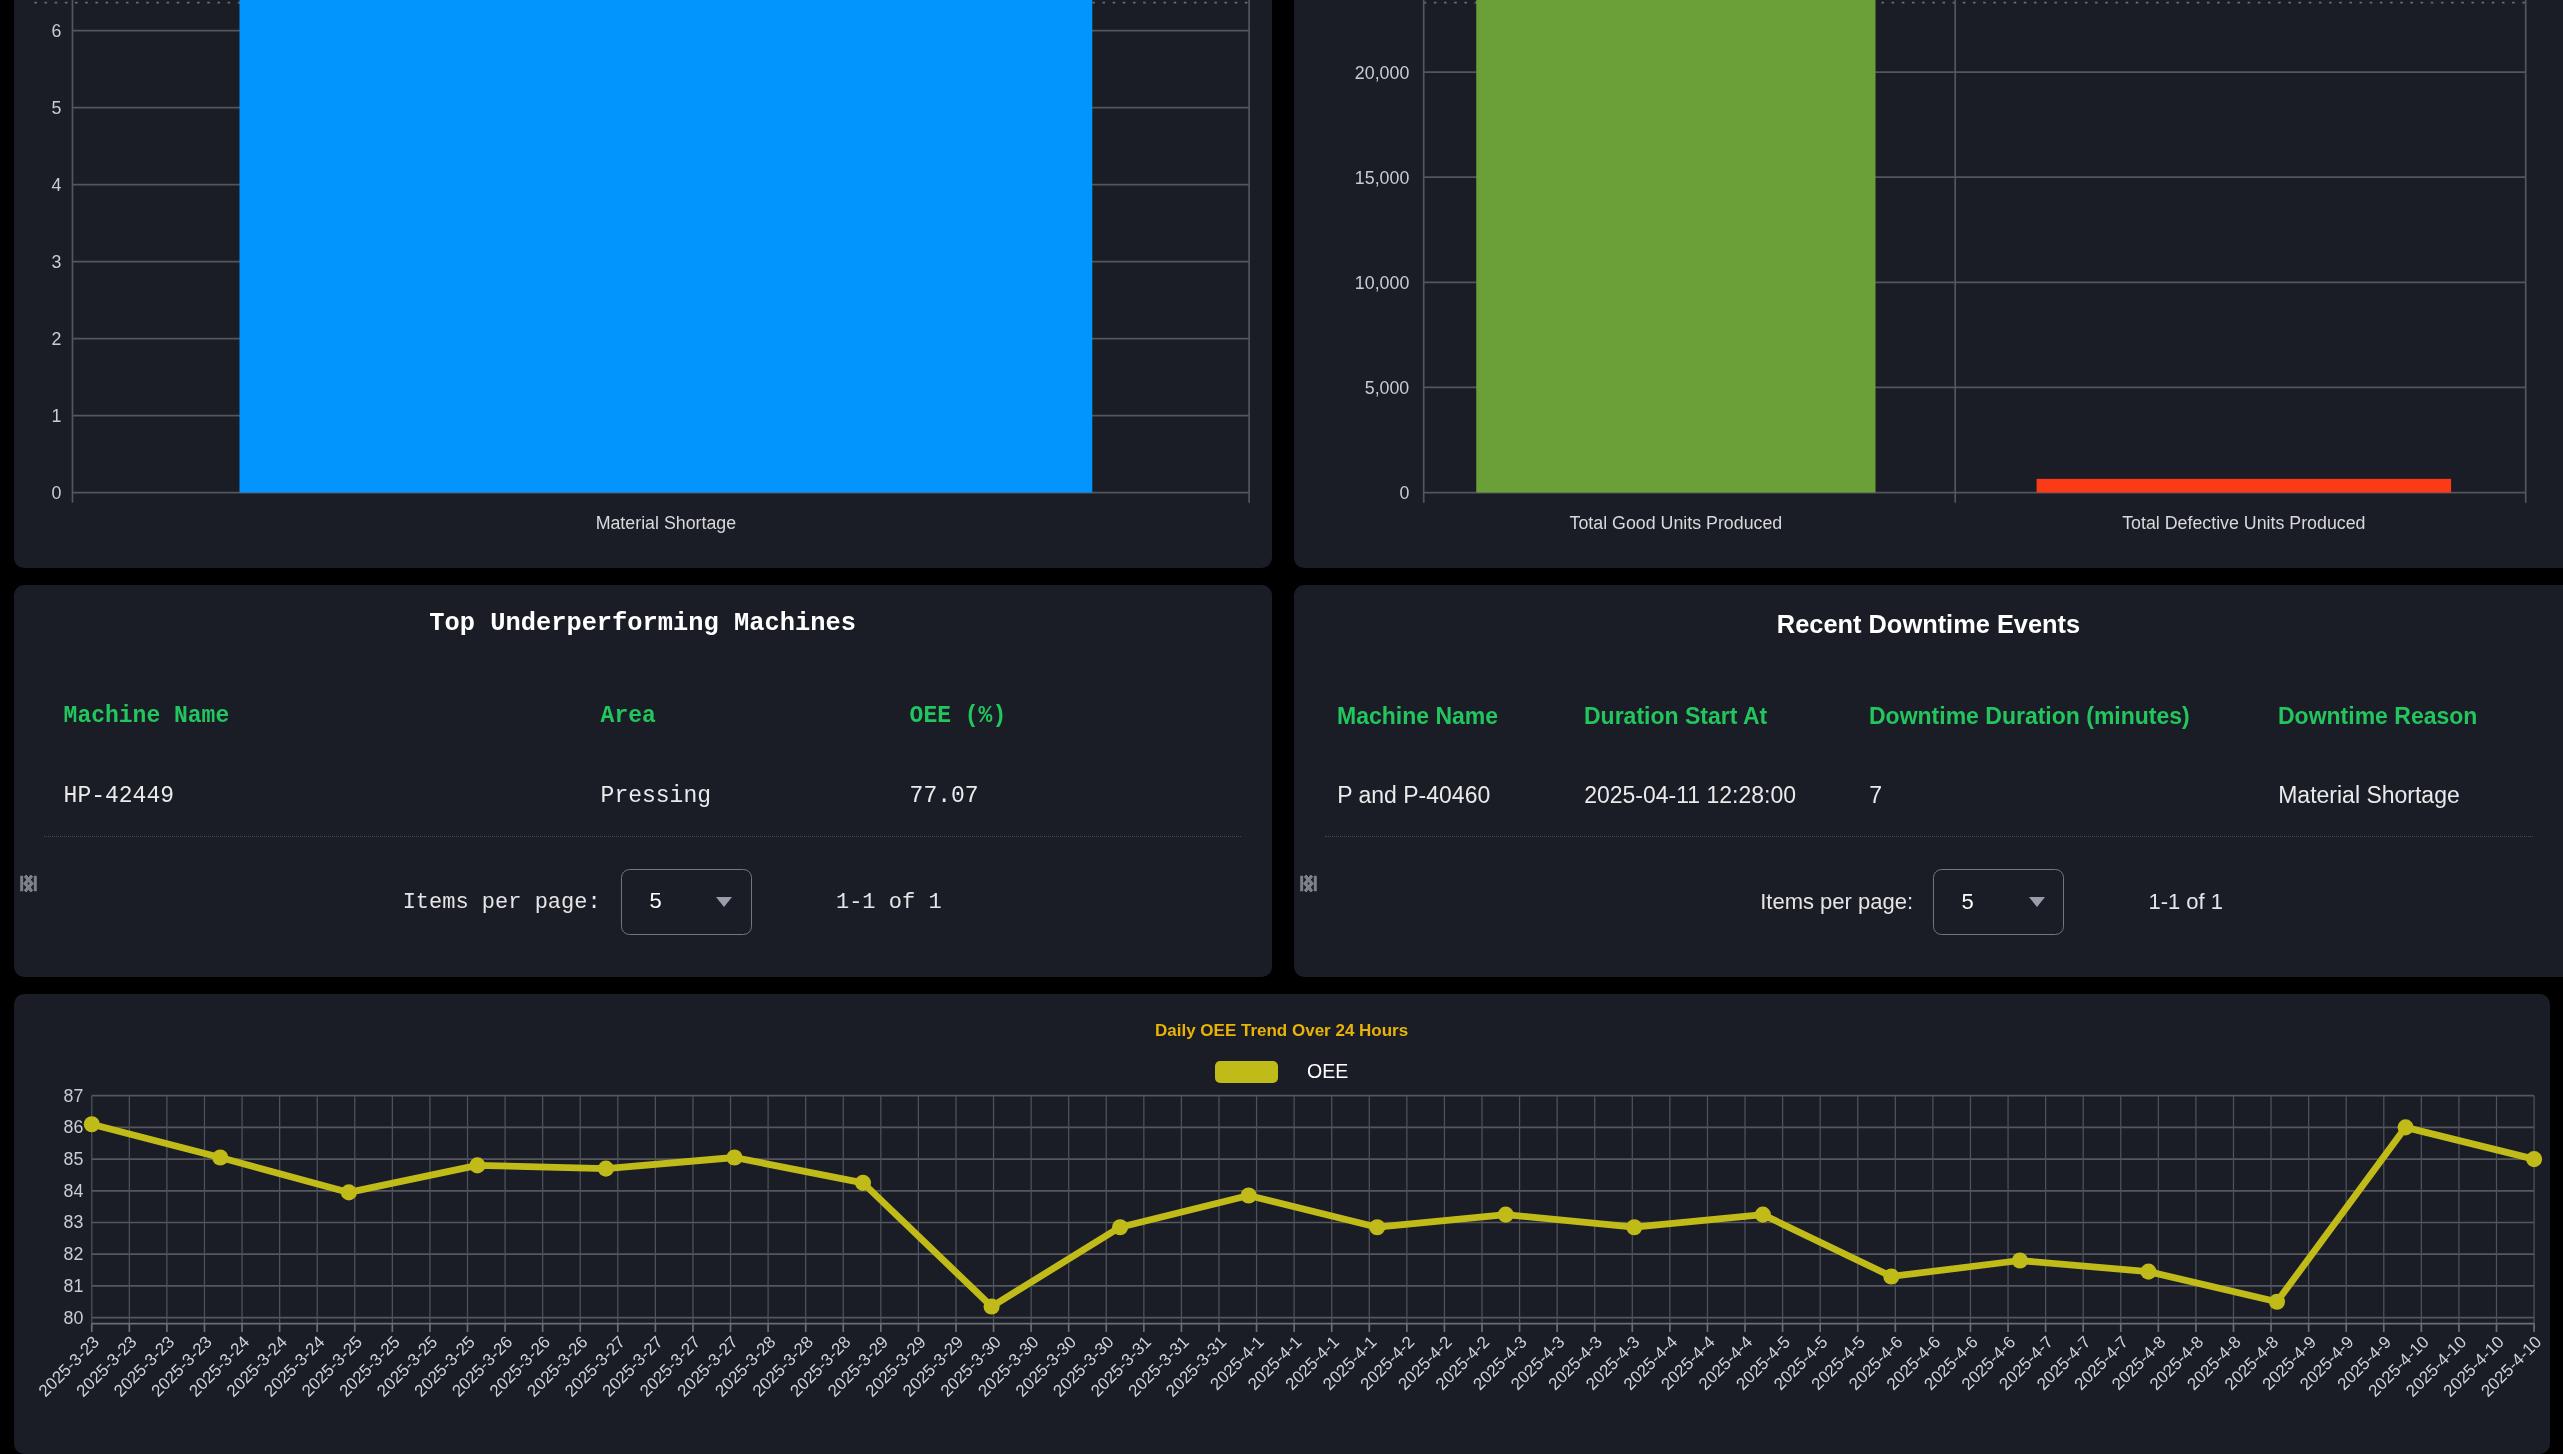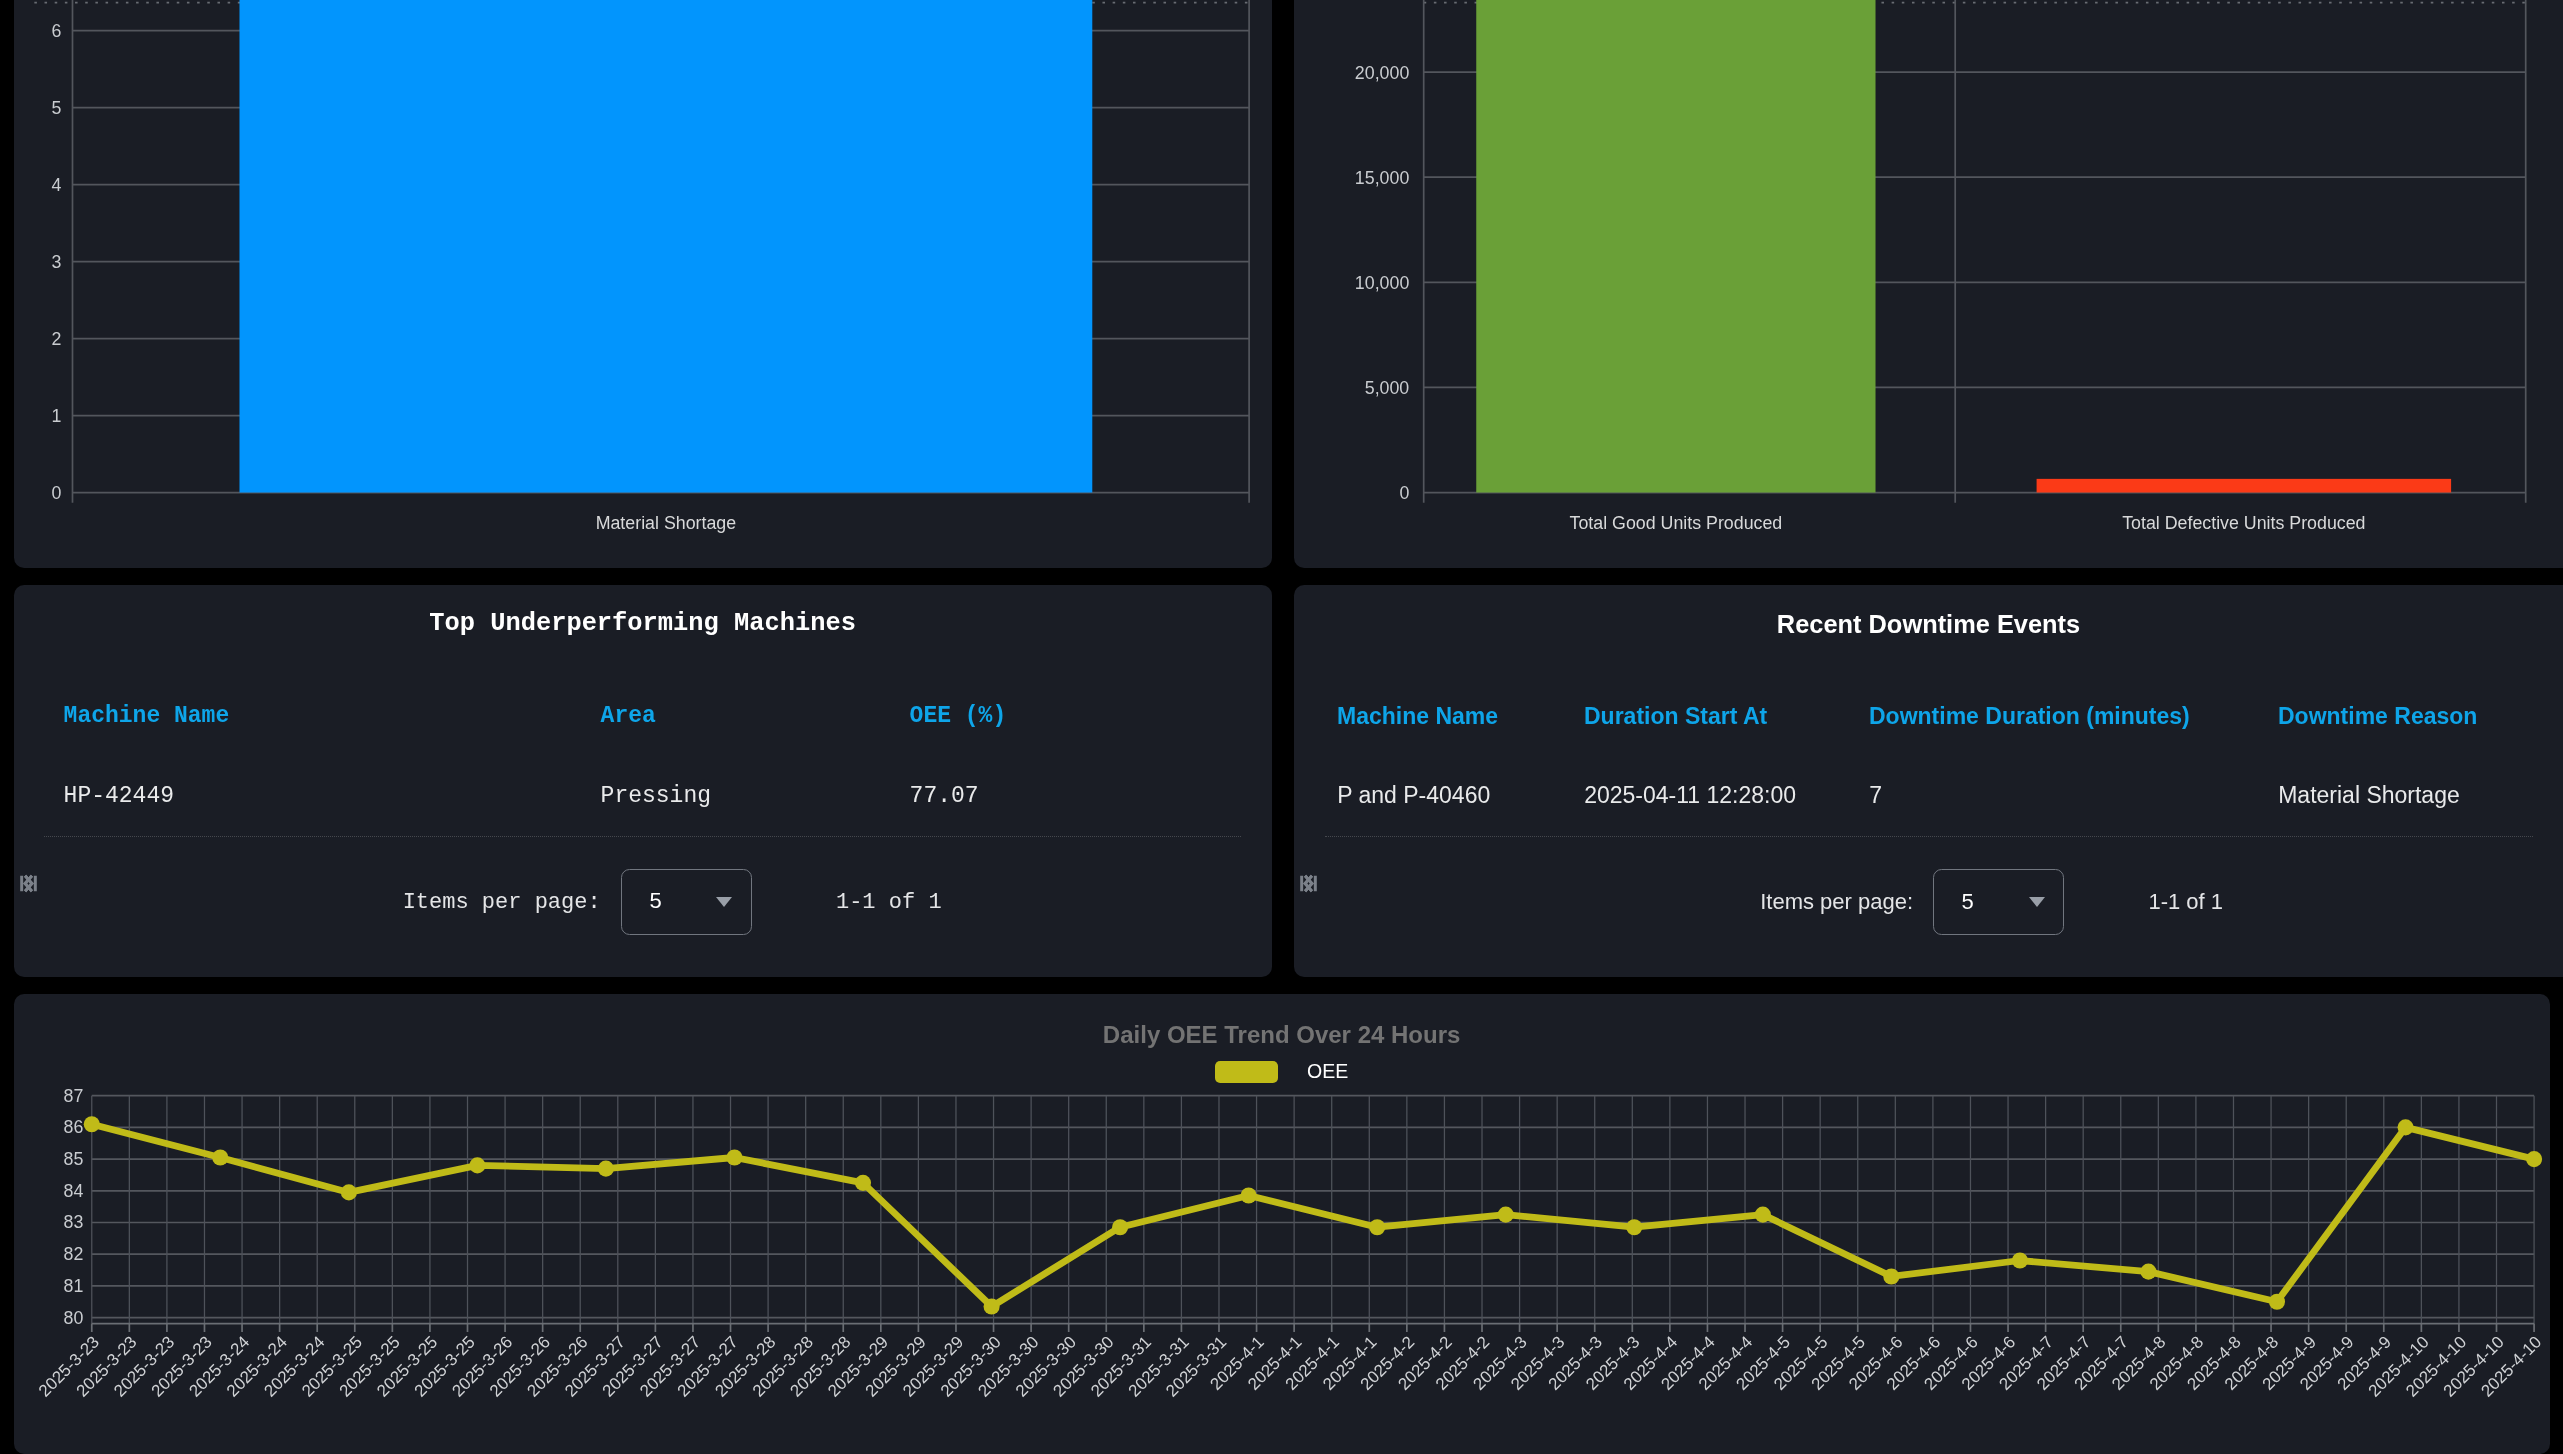--- a/index.html
+++ b/index.html
@@ -8,41 +8,41 @@
   .panel{position:absolute;background:#1a1d25;}
   #p-chart1{left:13.6px;top:0;width:1258px;height:568px;border-radius:0 0 10.2px 10.2px;overflow:hidden;}
   #p-chart2{left:1294px;top:0;width:1269px;height:568px;border-radius:0 0 0 10.2px;overflow:hidden;}
   #p-machines{left:13.6px;top:585px;width:1258px;height:392px;border-radius:10.2px;overflow:hidden;font-family:Liberation Mono, monospace;}
   #p-downtime{left:1294px;top:585px;width:1269px;height:392px;border-radius:10.2px 0 0 10.2px;overflow:hidden;}
   #p-oee{left:13.6px;top:994px;width:2536px;height:460px;border-radius:10.2px;overflow:hidden;}
   svg{position:absolute;left:0;top:0;display:block;}
   .tbl-title{position:absolute;left:0;right:0;top:22px;height:34px;text-align:center;
              font-size:25.4px;font-weight:700;color:#ffffff;line-height:34px;}
   .thead,.trow{position:absolute;display:grid;align-items:center;}
-  .thead{left:0;right:0;top:108px;height:46px;font-size:23px;font-weight:700;color:#0ea5e9;}
+  .thead{left:0;right:0;top:108px;height:46px;font-size:23px;font-weight:700;color:#22c55e;}
   .trow{left:30.5px;right:30.5px;top:170px;height:81px;font-size:23px;color:#e9eaeb;
         border-bottom:1.7px dotted #45484e;}
   .machines-grid{grid-template-columns:537px 309px 1fr;padding-left:50px;}
   .machines-grid.rowpad{padding-left:19.5px;}
   .downtime-grid{grid-template-columns:247px 285px 409px 1fr;padding-left:43px;}
   .downtime-grid.rowpad{padding-left:12.7px;}
   .paginator{position:absolute;top:284px;height:66px;display:flex;align-items:center;
              justify-content:flex-end;font-size:22px;color:#e4e5e7;}
   #p-machines .paginator{left:0;right:41px;}
   #p-downtime .paginator{left:0;right:51px;}
   .pp-select{width:131px;height:66px;border:1.7px solid #71767f;border-radius:8.5px;margin-left:20.3px;
              display:flex;align-items:center;justify-content:space-between;box-sizing:border-box;
              padding:0 18.6px 0 27px;color:#ffffff;cursor:pointer;}
   .caret{width:0;height:0;border-left:8.5px solid transparent;border-right:8.5px solid transparent;
          border-top:10.2px solid #999fa8;}
   .pp-range{margin-left:84px;}
   .pg-btn{width:29px;height:29px;margin-left:39px;background:none;border:none;padding:0;cursor:default;}
   .pg-btn:first-of-type{margin-left:56px;}
   .chart-title{position:absolute;left:0;right:0;top:27px;text-align:center;
-               font-size:24px;font-weight:700;color:#737373;}
+               font-size:17px;font-weight:700;color:#eab308;}
   .legend{position:absolute;left:0;right:0;top:66px;display:flex;align-items:center;
           justify-content:center;gap:29px;}
   .swatch{width:63px;height:22px;border-radius:5.1px;background:#c0bb18;}
   .legend-label{font-size:19.5px;color:#ffffff;}
 </style>
 </head>
 <body>
 <div id="stage">
 
 <div class="panel" id="p-chart1">

